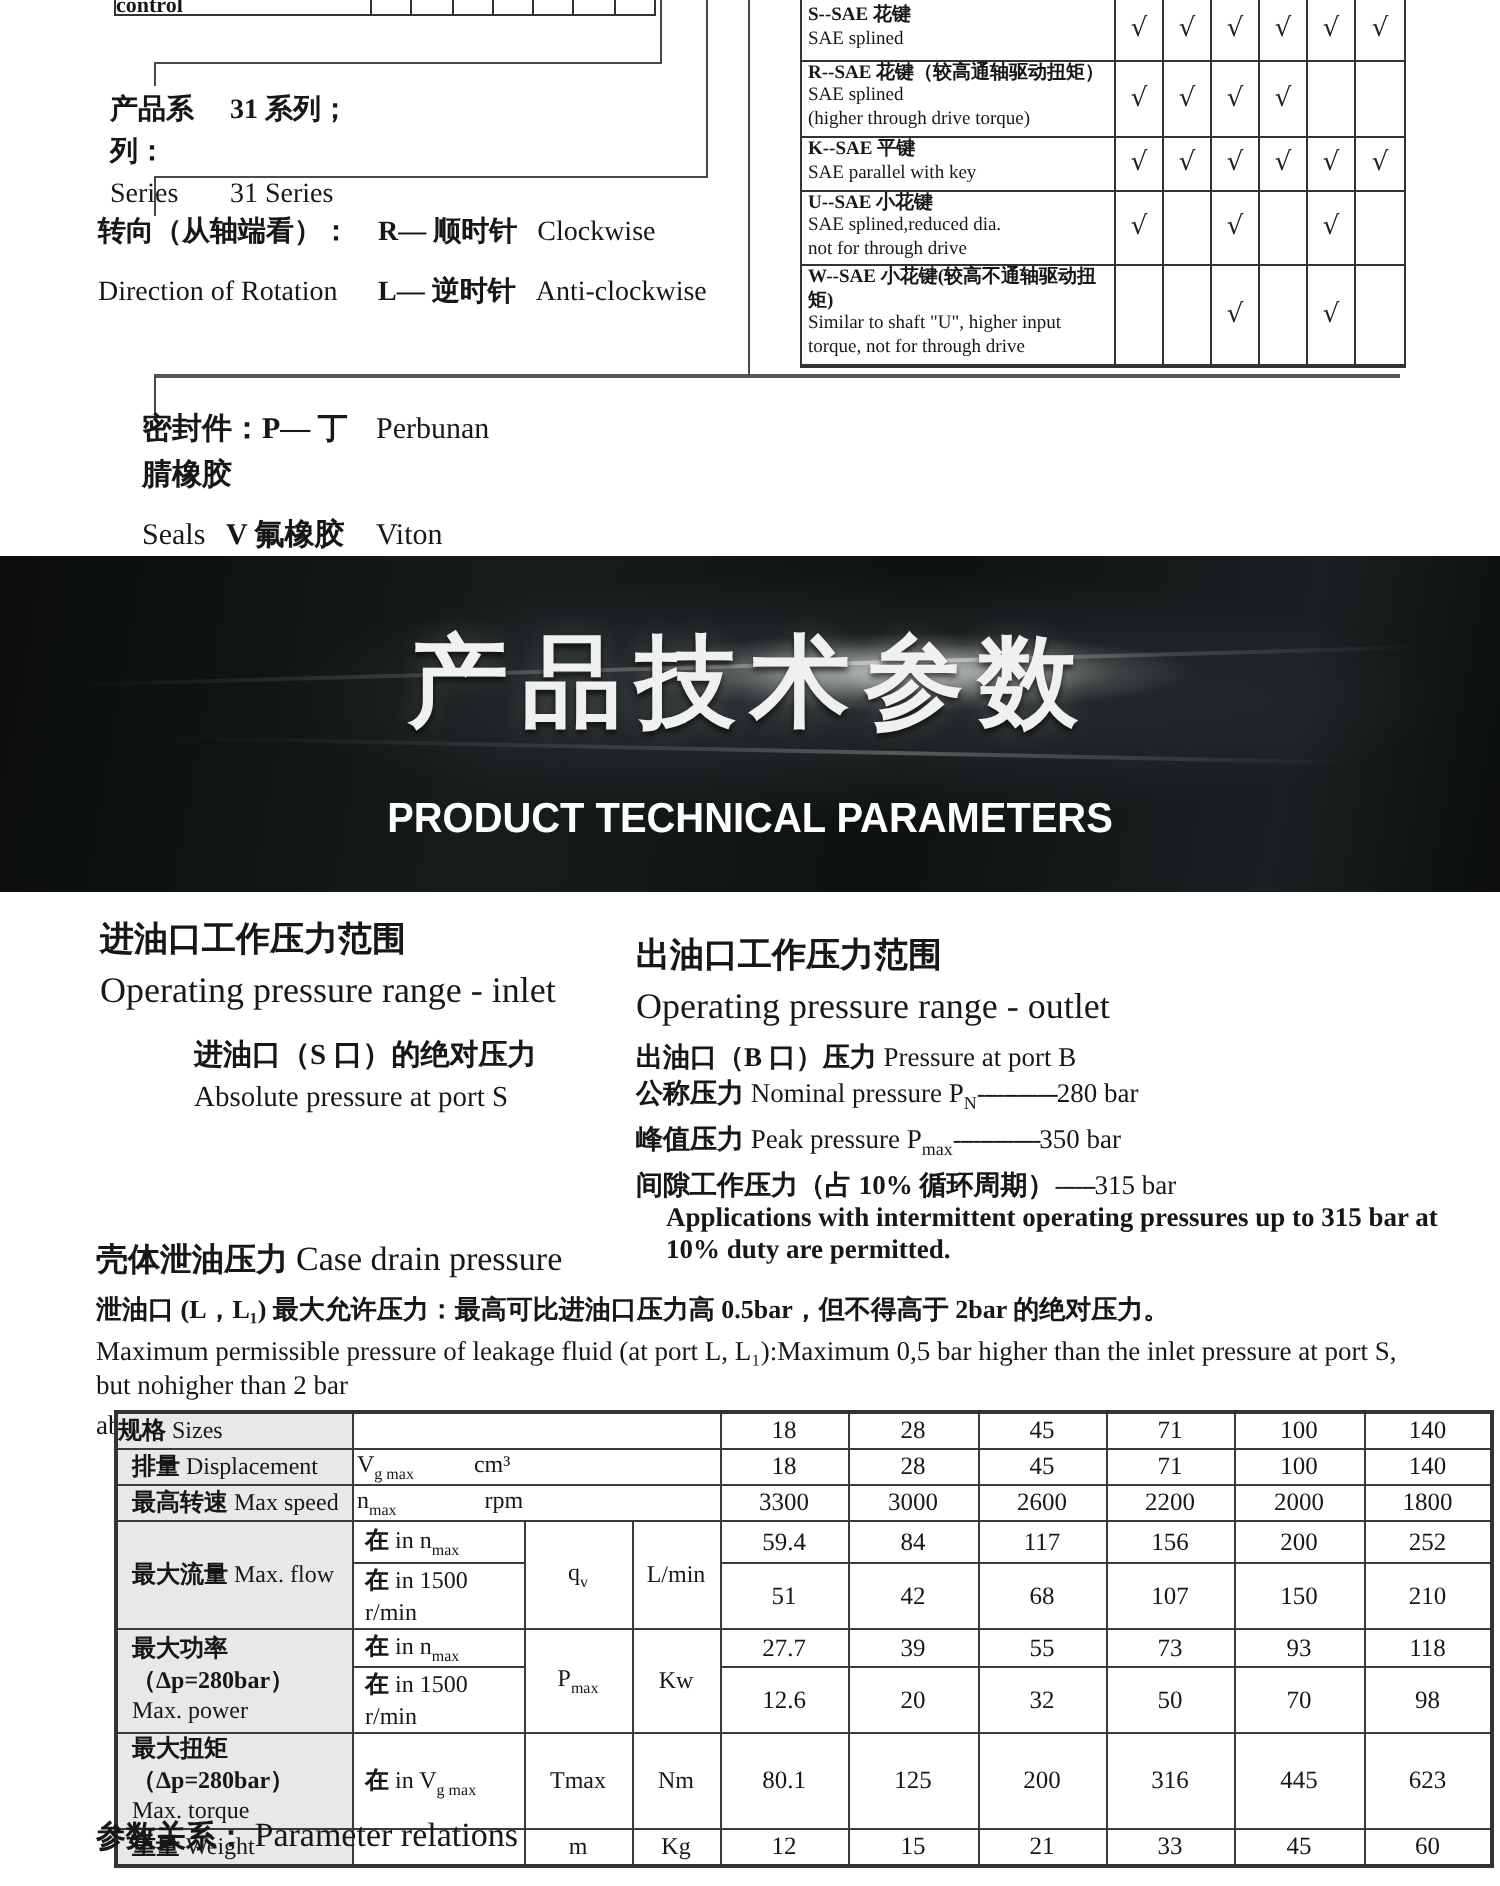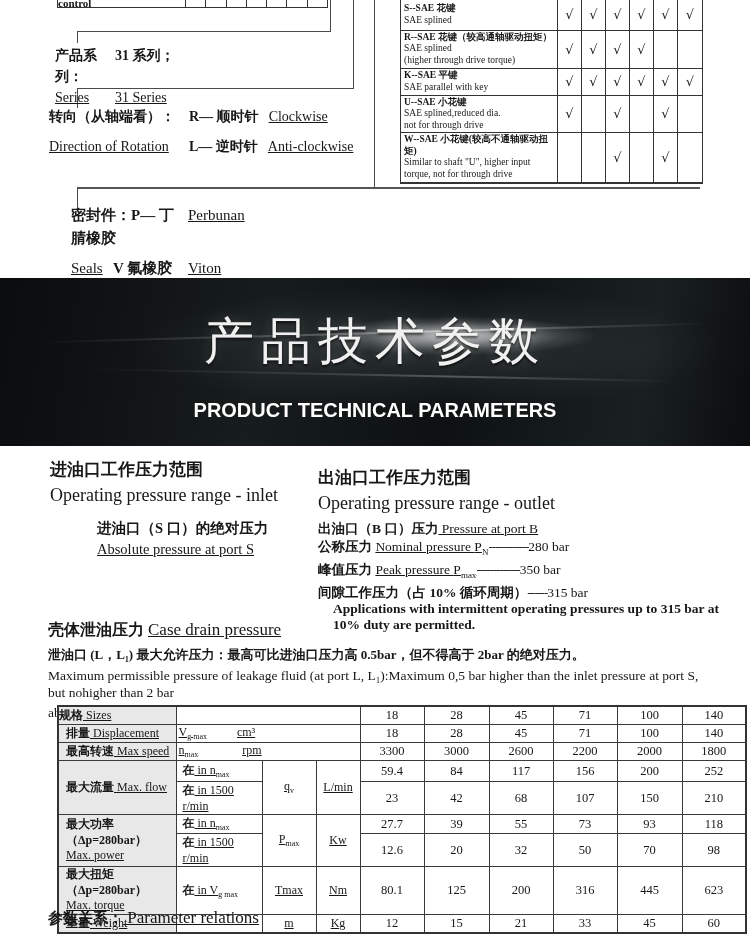--- a/index.html
+++ b/index.html
@@ -1,20 +1,20 @@
 <!DOCTYPE html>
 <html><head>
 <meta charset="utf-8">
 <style>
   html,body{margin:0;padding:0;background:#fff;}
   .page{position:relative;width:750px;height:943px;background:#fff;overflow:hidden;
         font-family:"Liberation Serif","DejaVu Serif",serif;color:#171717;}
   .abs{position:absolute;}
   .zh{font-weight:bold;}
-  .ser{font-family:"Liberation Serif","DejaVu Serif",serif;text-decoration:underline;}
+  .ser{font-family:"Liberation Serif","DejaVu Serif",serif;}
   .ln{position:absolute;background:#4a4a4a;}
 
   
   .code-table{left:57px;top:0;width:273px;height:9px;overflow:hidden;}
   .code-row{position:absolute;top:-14px;left:0;width:271px;height:22px;display:flex;
             border:1px solid #333;box-sizing:border-box;}
   .code-row .ct-label{width:127px;font-size:11px;font-weight:bold;display:flex;
             align-items:center;justify-content:center;}
   .code-row .ct-cell{flex:1;border-left:1px solid #333;}
 
@@ -39,21 +39,21 @@
     background:
       radial-gradient(ellipse 190px 26px at 455px 58px, rgba(255,255,255,.75), rgba(255,255,255,.12) 55%, rgba(255,255,255,0) 75%),
       radial-gradient(ellipse 420px 90px at 430px 70px, rgba(160,175,178,.18), rgba(0,0,0,0) 70%),
       linear-gradient(100deg,#0a0c0d 0%,#171c1d 35%,#0d1112 60%,#1a2021 85%,#0b0d0e 100%);
     overflow:hidden;}
   .banner .streak1{position:absolute;left:0;top:54px;width:750px;height:2px;transform:rotate(-1.6deg);
       background:linear-gradient(90deg,transparent 5%,rgba(255,255,255,.28) 50%,rgba(255,255,255,.5) 61%,rgba(255,255,255,.2) 72%,transparent 95%);}
   .banner .streak2{position:absolute;left:0;top:96px;width:750px;height:2px;transform:rotate(1.2deg);
       background:linear-gradient(90deg,transparent 10%,rgba(255,255,255,.12) 45%,rgba(255,255,255,.26) 60%,transparent 90%);}
   .banner-title{position:absolute;left:0;top:30px;width:750px;text-align:center;
-      font-size:50px;font-weight:normal;letter-spacing:7px;color:#f0f0f0;
+      font-size:50px;font-weight:bold;letter-spacing:7px;color:#f0f0f0;
       text-shadow:0 2px 3px rgba(0,0,0,.7),0 0 14px rgba(255,255,255,.18);}
   .banner-sub{position:absolute;left:0;top:398px;width:750px;text-align:center;
       font-family:"Liberation Sans","DejaVu Sans",sans-serif;font-weight:bold;font-size:21px;
       color:#fff;transform:scaleX(.95);}
   .banner-sub{top:120px;}
 
   
   .sec-title-zh{font-size:17px;font-weight:bold;}
   .sec-title-en{font-size:18px;margin-top:4px;}
   .inlet{left:50px;top:458px;width:260px;}
@@ -318,21 +318,21 @@
       <td class="sym ser" rowspan="2">L/min</td>
       <td class="val">59.4</td>
       <td class="val">84</td>
       <td class="val">117</td>
       <td class="val">156</td>
       <td class="val">200</td>
       <td class="val">252</td>
     </tr>
     <tr style="height:22px">
       <td class="cond"><span class="zh">在</span><span class="ser"> in 1500 r/min</span></td>
-      <td class="val">23</td>
+      <td class="val">51</td>
       <td class="val">42</td>
       <td class="val">68</td>
       <td class="val">107</td>
       <td class="val">150</td>
       <td class="val">210</td>
     </tr>
     <tr style="height:19px">
       <td class="lab lab2" rowspan="2">
             <div class="zh">最大功率（Δp=280bar）</div>
             <div class="ser">Max. power</div>

